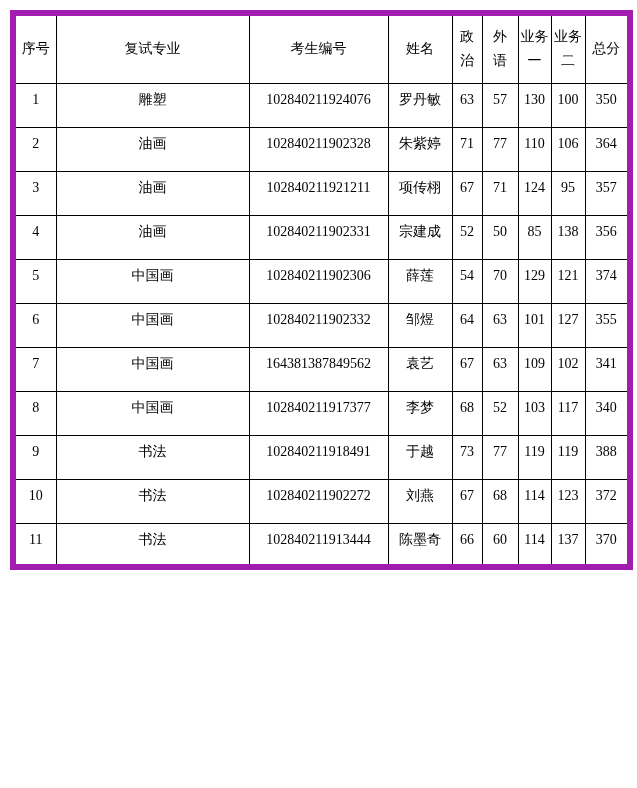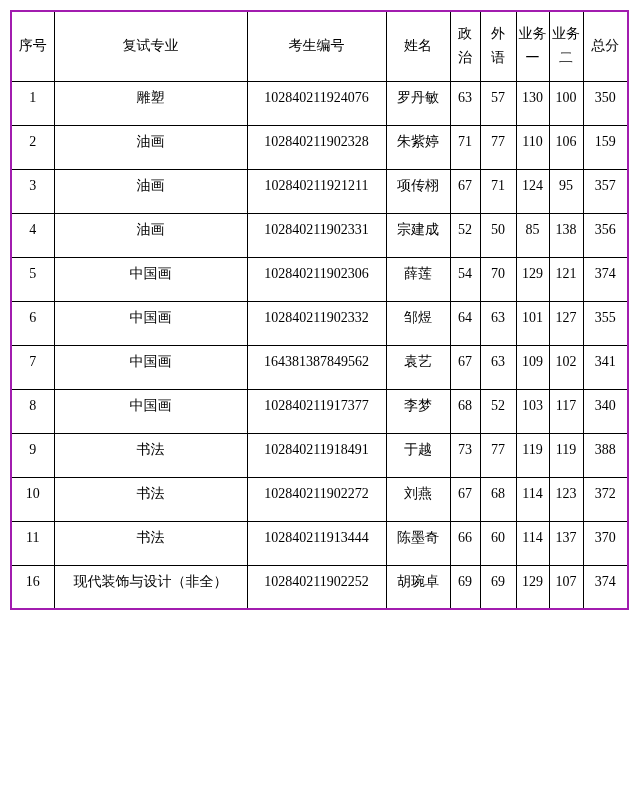--- a/index.html
+++ b/index.html
@@ -15,21 +15,21 @@
     box-sizing: border-box;
     width: 637px;
     height: 788px;
     padding: 10px 0 0 10px;
     background: #ffffff;
   }
   table.score-table {
     border-collapse: collapse;
     table-layout: fixed;
     width: 617px;
-    border: 2px solid #a21caf;
+    border: 6px solid #a21caf;
     background: #ffffff;
   }
   table.score-table th,
   table.score-table td {
     border: 1px solid #000000;
     text-align: center;
     font-size: 14px;
     font-weight: normal;
     padding: 0;
     overflow: hidden;
@@ -103,21 +103,21 @@
         </tr>
         <tr>
           <td>2</td>
           <td>油画</td>
           <td>102840211902328</td>
           <td>朱紫婷</td>
           <td>71</td>
           <td>77</td>
           <td>110</td>
           <td>106</td>
-          <td>159</td>
+          <td>364</td>
         </tr>
         <tr>
           <td>3</td>
           <td>油画</td>
           <td>102840211921211</td>
           <td>项传栩</td>
           <td>67</td>
           <td>71</td>
           <td>124</td>
           <td>95</td>
@@ -204,26 +204,15 @@
           <td>11</td>
           <td>书法</td>
           <td>102840211913444</td>
           <td>陈墨奇</td>
           <td>66</td>
           <td>60</td>
           <td>114</td>
           <td>137</td>
           <td>370</td>
         </tr>
-        <tr>
-          <td>16</td>
-          <td>现代装饰与设计（非全）</td>
-          <td>102840211902252</td>
-          <td>胡琬卓</td>
-          <td>69</td>
-          <td>69</td>
-          <td>129</td>
-          <td>107</td>
-          <td>374</td>
-        </tr>
       </tbody>
   </table>
 </div>
 
 </body></html>

